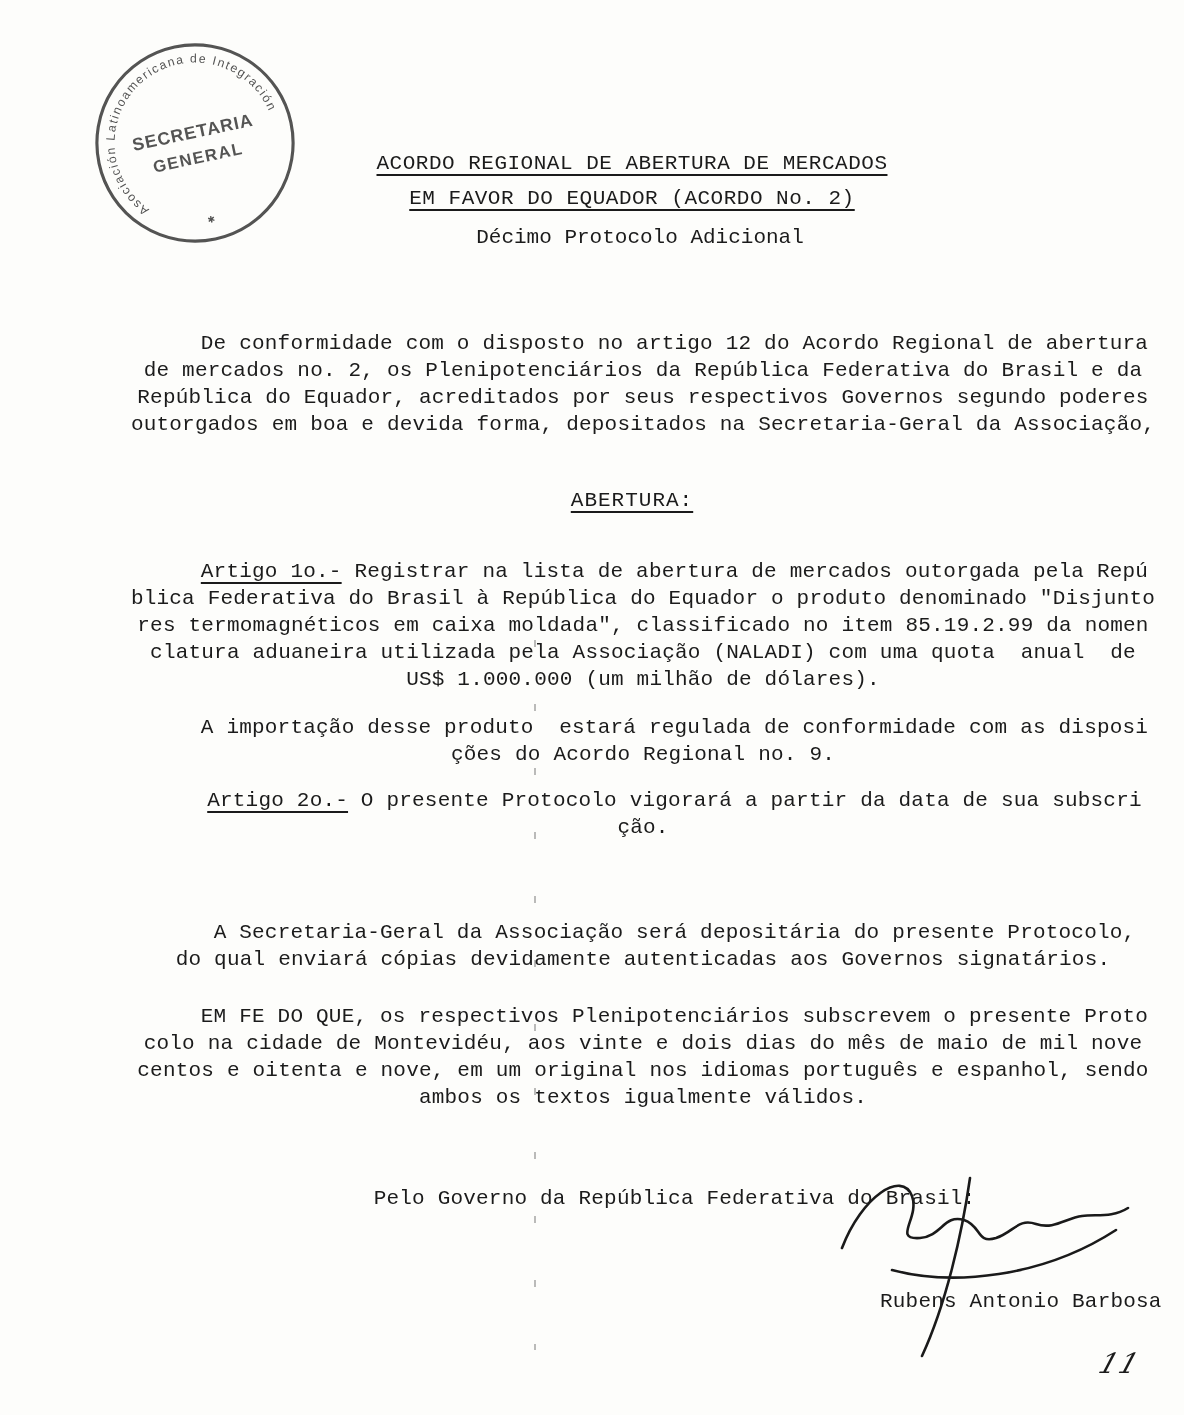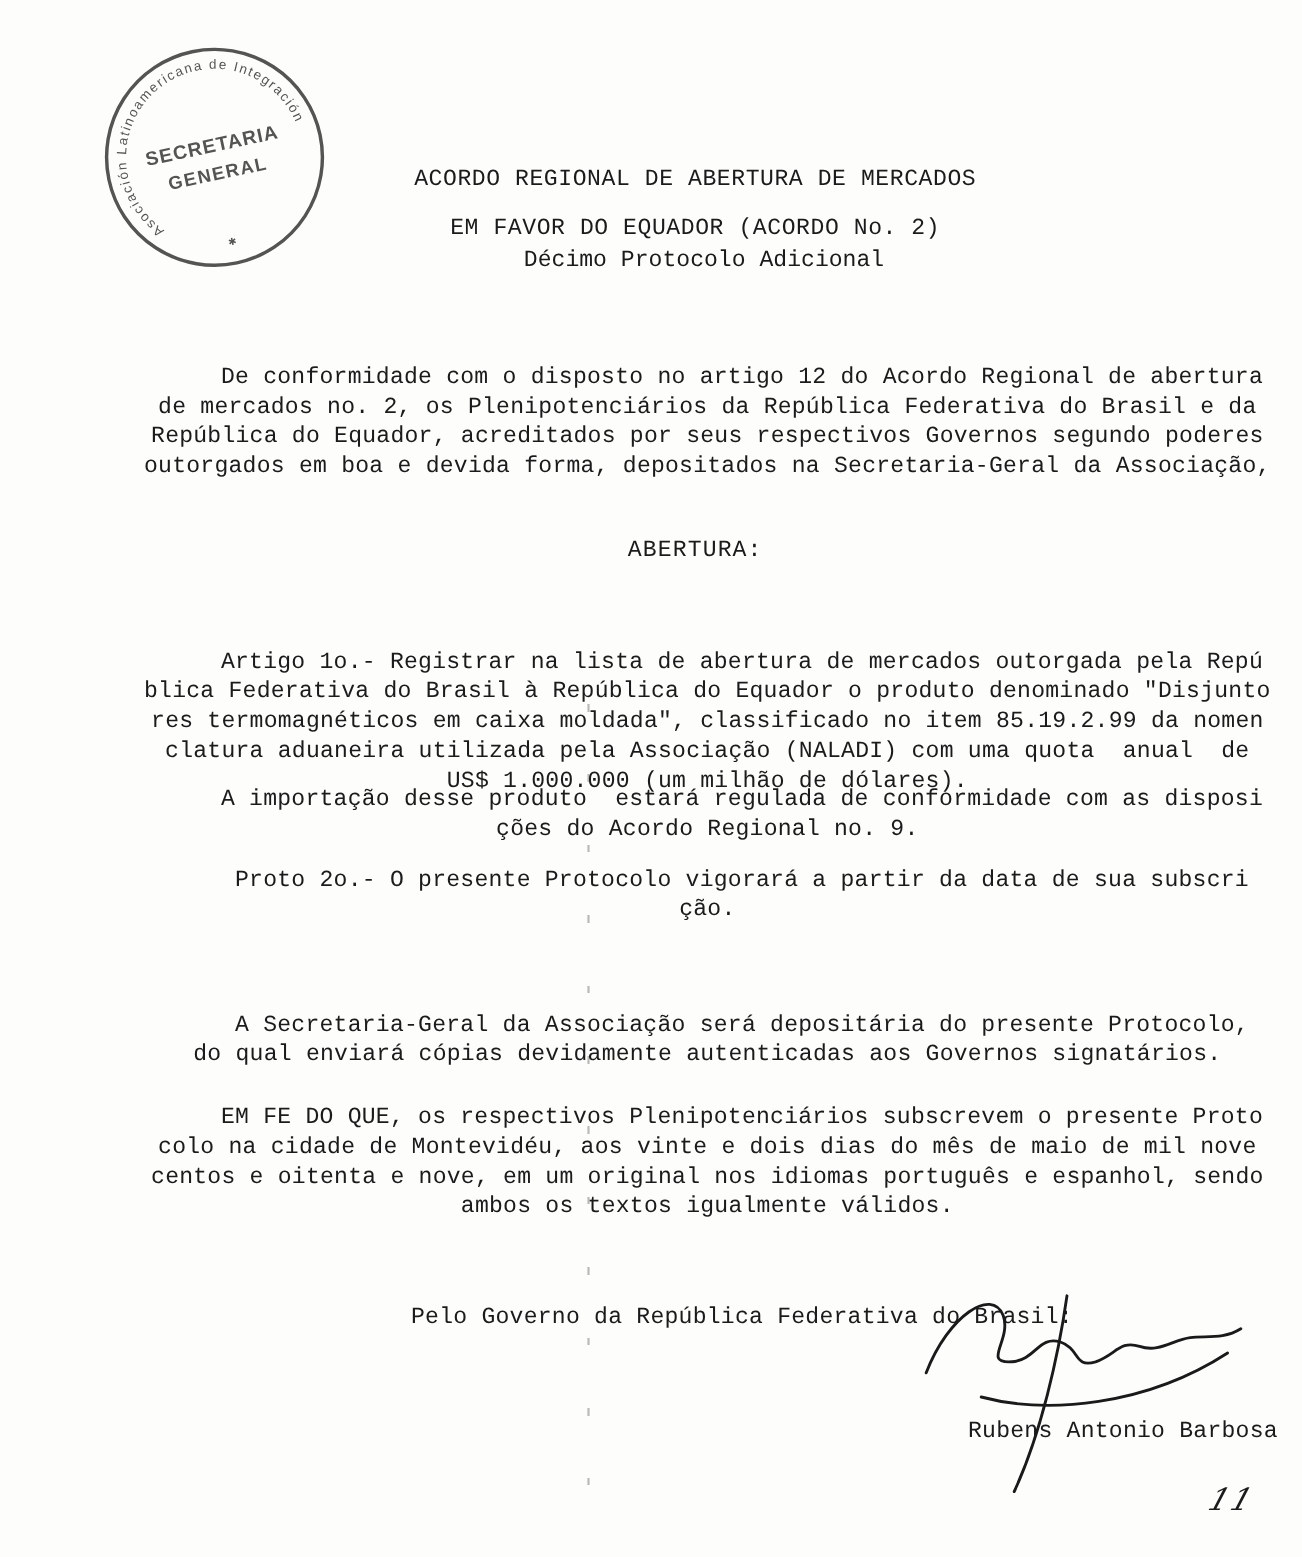--- a/index.html
+++ b/index.html
@@ -13,39 +13,40 @@
     font-family:"Liberation Mono","DejaVu Sans Mono",monospace;
     font-size:21px;
     line-height:27px;
     overflow:hidden;
   }
   .center-line {
     position:absolute; left:0; width:1184px; text-align:center;
   }
   .shift { position:relative; left:40px; }
   .underlined {
+    text-decoration:underline;
     text-decoration-thickness:1.5px;
     text-underline-offset:5px;
     margin-top:48px;
   }
   .para {
     position:absolute; left:118px; width:1050px;
     white-space:pre;
     text-indent:63px;
     letter-spacing:0.2px;
     text-align:center;
   }
   .para span { white-space:pre; }
   .title { letter-spacing:0.5px; }
   .t1 { top:150px; }
-  .t2 { top:195px; }
+  .t2 { top:185px; }
   .subtitle { top:224px; }
   .p1 { top:330px; }
   .acordam { top:487px; letter-spacing:1px; }
-  .art1 { top:589px; }
+  .art1 { top:558px; }
   .p3 { top:714px; }
   .art2 { top:787px; }
   .p5 { top:919px; }
   .p6 { top:1003px; }
   .p7 { top:1185px; }
 
   .stamp-wrap {
     position:absolute; left:92px; top:40px;
     width:206px; height:206px;
     transform:rotate(-12deg);
@@ -120,21 +121,21 @@
 
   <div class="para art1"><span class="underlined">Artigo 1o.-</span><span> Registrar na lista de abertura de mercados outorgada pela Repú
 blica Federativa do Brasil à República do Equador o produto denominado "Disjunto
 res termomagnéticos em caixa moldada", classificado no item 85.19.2.99 da nomen
 clatura aduaneira utilizada pela Associação (NALADI) com uma quota  anual  de
 US$ 1.000.000 (um milhão de dólares).</span></div>
 
   <div class="para p3">A importação desse produto  estará regulada de conformidade com as disposi
 ções do Acordo Regional no. 9.</div>
 
-  <div class="para art2"><span class="underlined">Proto 2o.-</span><span> O presente Protocolo vigorará a partir da data de sua subscri
+  <div class="para art2"><span class="underlined">Artigo 2o.-</span><span> O presente Protocolo vigorará a partir da data de sua subscri
 ção.</span></div>
 
   <div class="para p5">A Secretaria-Geral da Associação será depositária do presente Protocolo,
 do qual enviará cópias devidamente autenticadas aos Governos signatários.</div>
 
   <div class="para p6">EM FE DO QUE, os respectivos Plenipotenciários subscrevem o presente Proto
 colo na cidade de Montevidéu, aos vinte e dois dias do mês de maio de mil nove
 centos e oitenta e nove, em um original nos idiomas português e espanhol, sendo
 ambos os textos igualmente válidos.</div>
 

